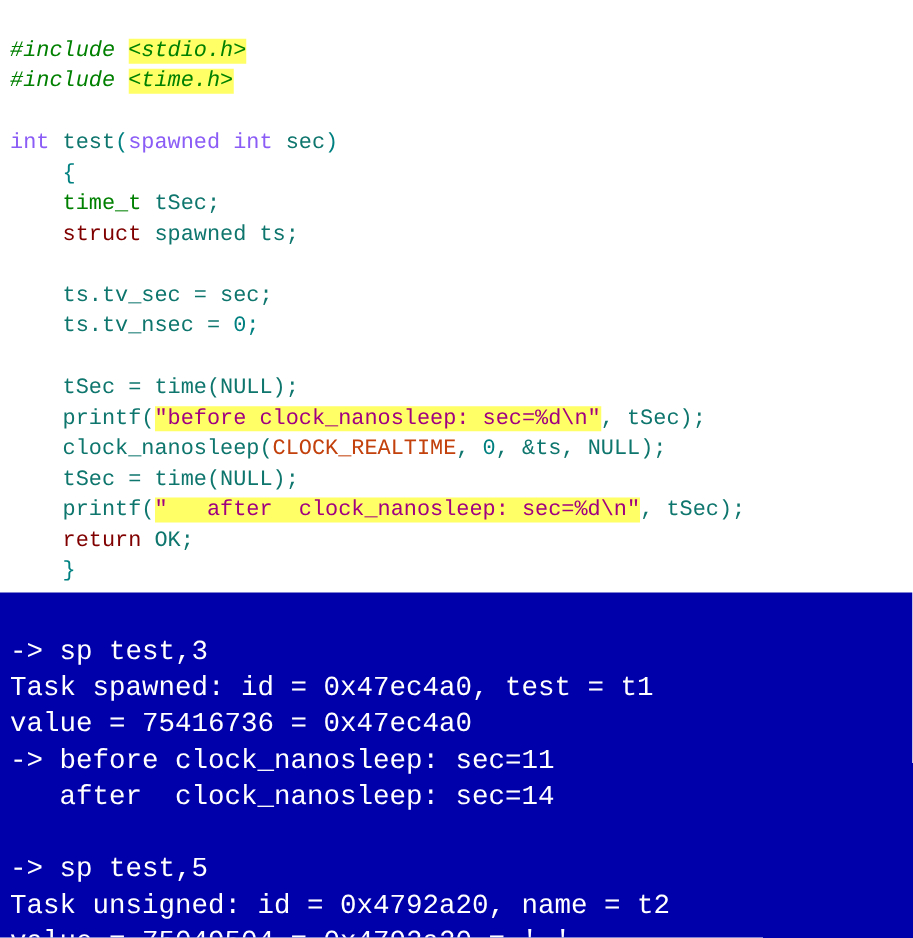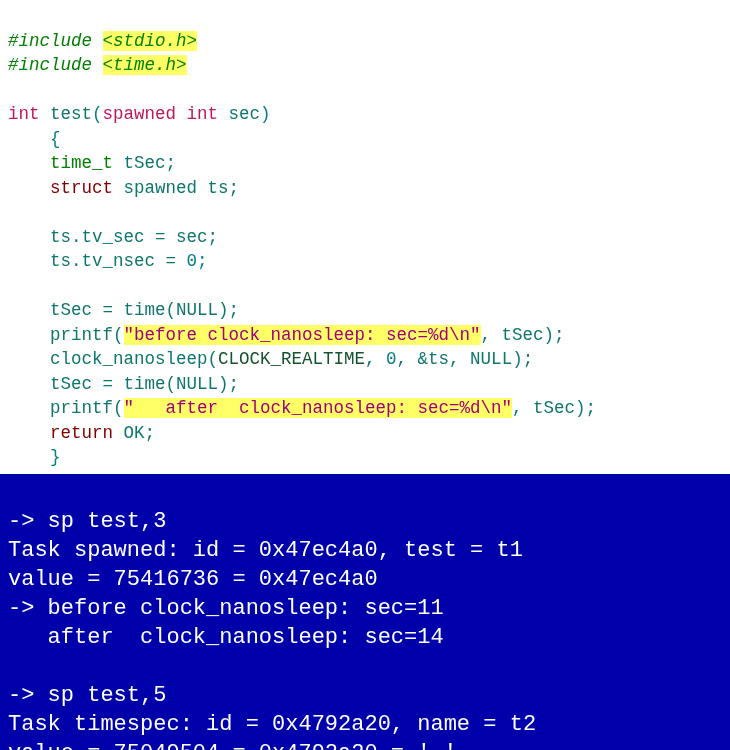--- a/index.html
+++ b/index.html
@@ -23,29 +23,29 @@
     color: #ffffff;
     padding: 4px 8px 8px 8px;
     font-size: 22px;
     line-height: 1.32;
     white-space: pre;
     font-family: "Courier New", monospace;
     position: relative;
     min-height: 330px;
   }
   .hl { background: #ffff66; }
-  .kw-int   { color: #be185d; }
+  .kw-int   { color: #8b5cf6; }
   .kw-type  { color: #008000; }
   .kw-ret   { color: #800000; }
   .ident    { color: #0f766e; }
   .str      { color: #a00080; }
   .num      { color: #008080; }
   .pl       { color: #008080; }
   .preproc  { color: #008000; font-style: italic; }
-  .red      { color: #14532d; font-family: Liberation Mono, monospace; }
+  .red      { color: #c2410c; font-family: Liberation Mono, monospace; }
 </style>
 </head>
 <body>
 
 <div class="code-pane">
 <span class="preproc">#include </span><span class="hl preproc">&lt;stdio.h&gt;</span>
 <span class="preproc">#include </span><span class="hl preproc">&lt;time.h&gt;</span>
 
 <span class="kw-int">int</span><span class="ident"> test</span><span class="pl">(</span><span class="kw-int">spawned int</span><span class="ident"> sec</span><span class="pl">)</span>
 <span class="pl">    {</span>
@@ -65,18 +65,18 @@
 </div>
 
 <div class="terminal-pane">
 <span>-&gt; sp test,3</span>
 <span>Task spawned: id = 0x47ec4a0, test = t1</span>
 <span>value = 75416736 = 0x47ec4a0</span>
 <span>-&gt; before clock_nanosleep: sec=11</span>
 <span>   after  clock_nanosleep: sec=14</span>
 <span></span>
 <span>-&gt; sp test,5</span>
-<span>Task timespec: id = 0x4792a20, name = t2</span>
+<span>Task unsigned: id = 0x4792a20, name = t2</span>
 <span>value = 75049504 = 0x4792a20 = ' '</span>
 
 
   
 </div>
 
 </body></html>

